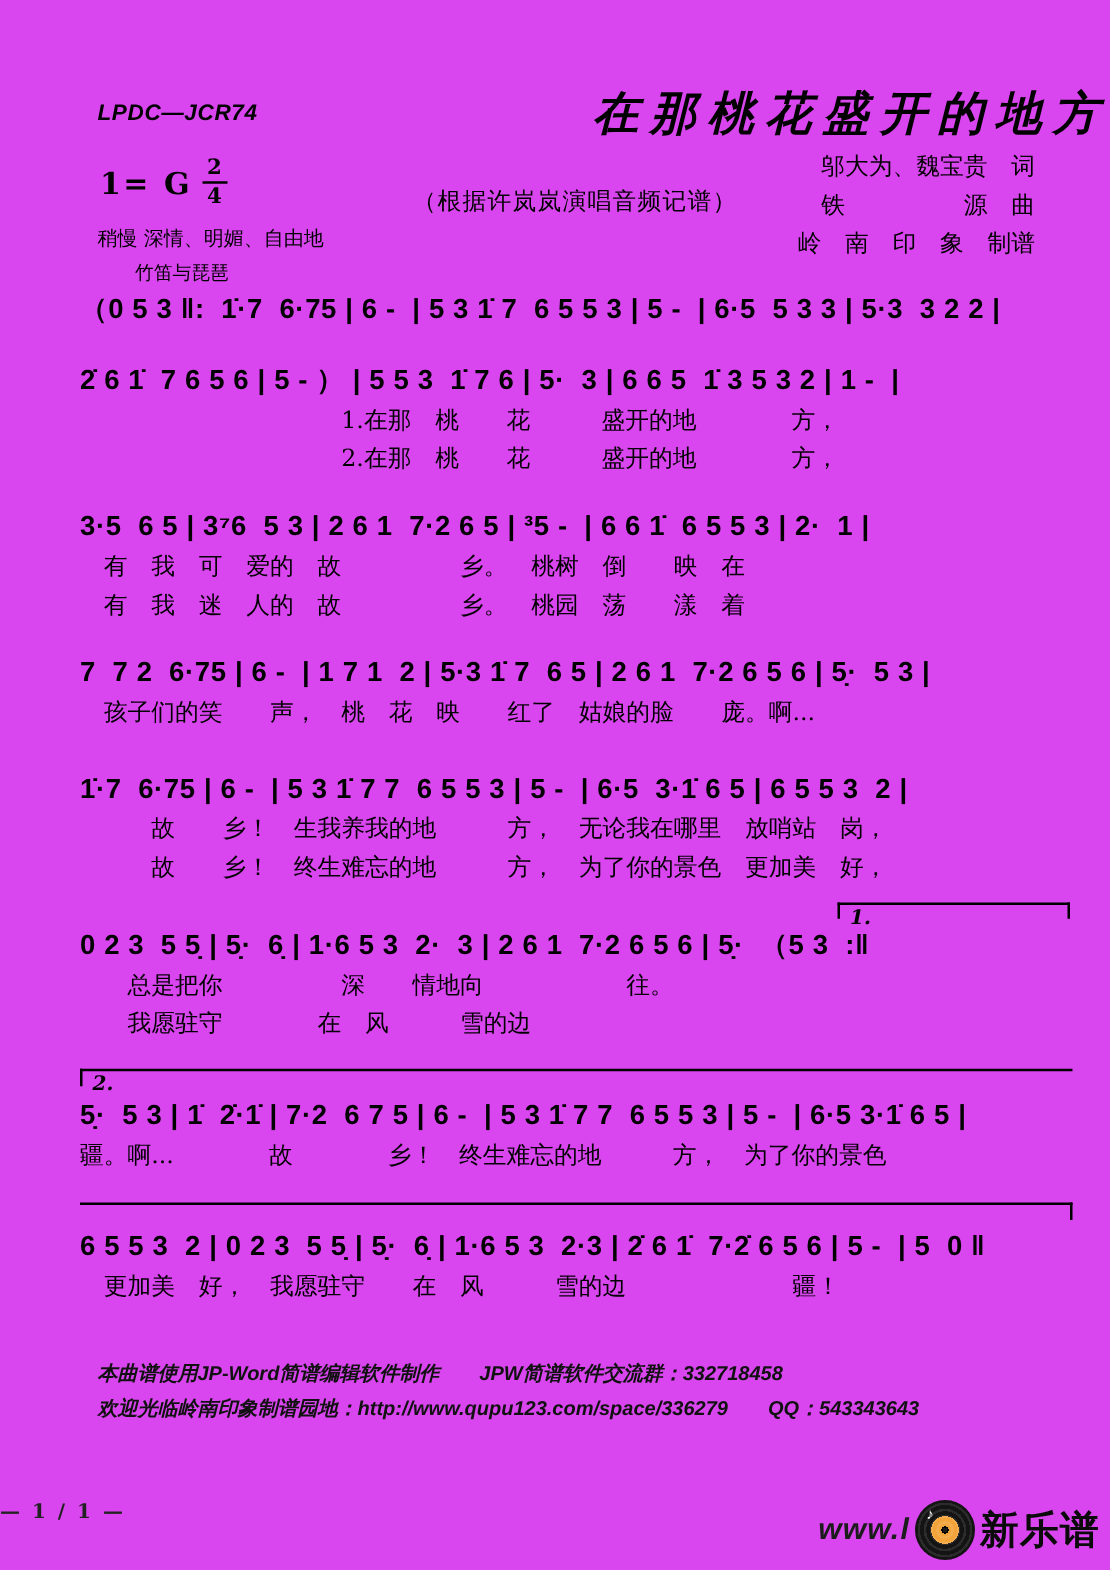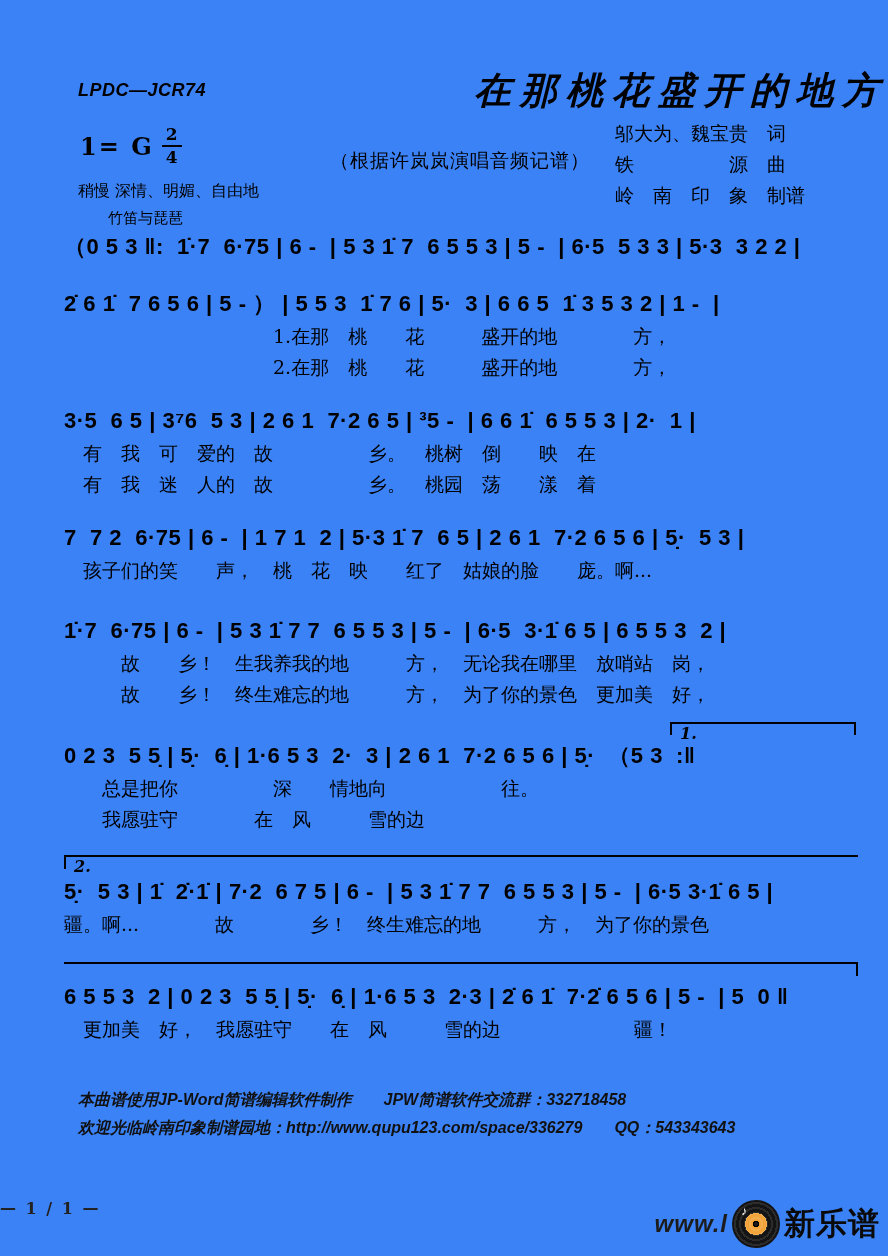--- a/index.html
+++ b/index.html
@@ -1,40 +1,40 @@
 <!DOCTYPE html>
 <html><head>
 <meta charset="utf-8">
 <style>
   * { margin:0; padding:0; box-sizing:border-box; }
   body { background:#777; font-family:"Liberation Sans",sans-serif; }
   .page {
     position:relative; width:888px; height:1256px; margin:0 auto;
-    background:#3b82f6; color:#000; overflow:hidden;
+    background:#d946ef; color:#000; overflow:hidden;
   }
   
   .catalog {
     position:absolute; left:78px; top:80px;
     font:italic bold 18px "Liberation Sans",sans-serif; letter-spacing:.5px;
   }
   .title {
     position:absolute; left:0; right:0; top:66px; text-align:right;
     font:bold italic 37px "DejaVu Serif",serif; letter-spacing:9px;
   }
   .keytime { position:absolute; left:80px; top:126px; display:flex; align-items:center; gap:8px; }
   .keysig { font:bold 24px "DejaVu Serif",serif; letter-spacing:2px; }
   .frac { display:inline-flex; flex-direction:column; align-items:center; font:bold 17px "DejaVu Serif",serif; line-height:1; }
   .frac .num { padding:0 4px 2px; }
   .frac .den { padding:2px 4px 0; border-top:2px solid #000; }
   .subtitle {
     position:absolute; left:0; right:0; top:148px; text-align:center;
     font:19px "DejaVu Serif",serif; letter-spacing:1px;padding-left:32px;
   }
   .tempo { position:absolute; left:78px; top:181px; font:16px "DejaVu Sans",sans-serif; }
-  .credits { position:absolute; right:83px; top:118px; font:19px "DejaVu Serif",serif; line-height:31px; }
+  .credits { position:absolute; right:60px; top:118px; font:19px "DejaVu Serif",serif; line-height:31px;text-align:right; }
   .credit-line { white-space:pre; }
   .instrument { position:absolute; left:108px; top:209px; font:15px "DejaVu Sans",sans-serif; }
   
   .score { position:absolute; left:64px; right:30px; top:230px; }
   .system { position:relative; }
   .notation {
     font:bold 22px/34px "Liberation Sans",sans-serif; white-space:pre;
     letter-spacing:.5px;
   }
   .lyric-line { font:19px/31px "DejaVu Serif",serif; white-space:pre; }

